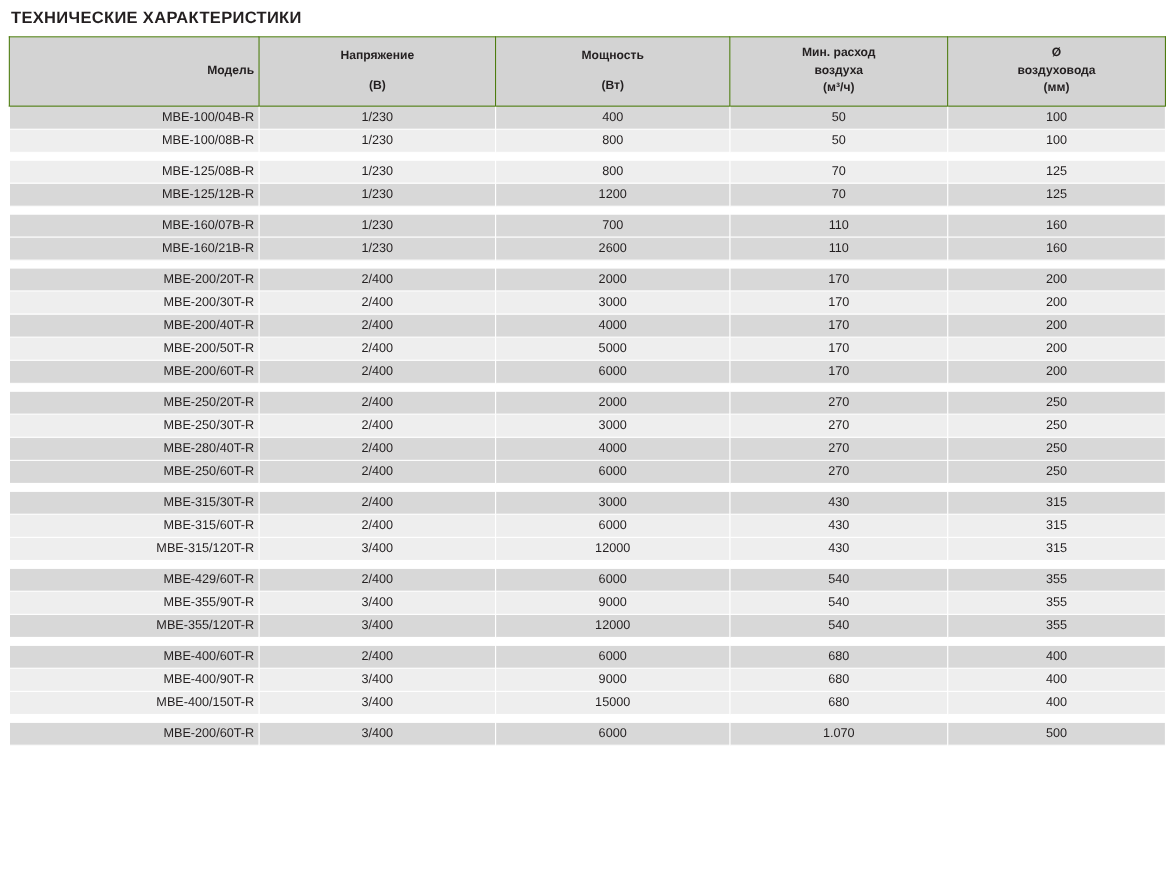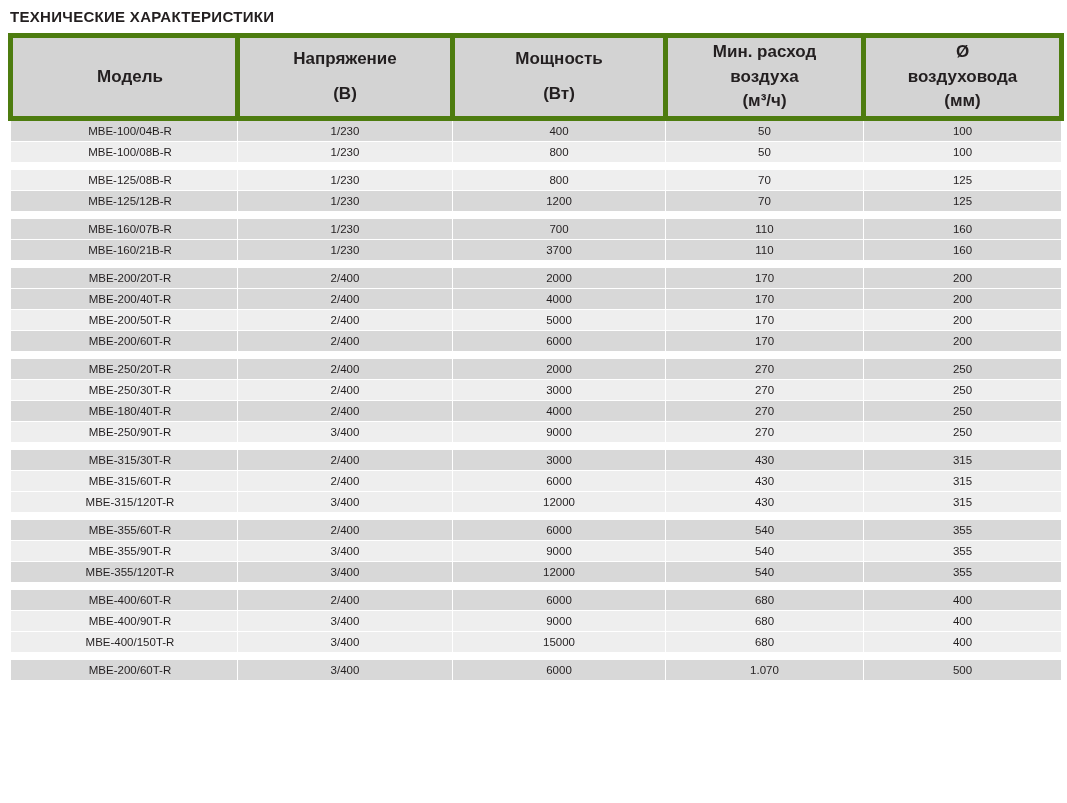--- a/index.html
+++ b/index.html
@@ -32,51 +32,51 @@
     table-layout: fixed;
   }
   table.spec col.c0 { width: 227px; }
   table.spec col.c1 { width: 215px; }
   table.spec col.c2 { width: 213px; }
   table.spec col.c3 { width: 198px; }
   table.spec col.c4 { width: 198px; }
 
   thead th {
     background: #d3d3d3;
-    border: 5px solid #4d7c0f;
-    font-size: 17px;
+    border: 1px solid #4d7c0f;
+    font-size: 11px;
     font-weight: bold;
     color: #231f20;
     text-align: center;
     vertical-align: middle;
     height: 58px;
     padding: 2px 4px;
     line-height: 1.45;
   }
   thead th .hl {
     display: block;
   }
   thead th .hl.gap {
     margin-top: 11px;
   }
   thead th.model-head {
-    text-align: center;
+    text-align: right;
     padding-left: 16px;
   }
   tbody td {
     border: 1px solid #ffffff;
     font-size: 11.5px;
     text-align: center;
     height: 20px;
     padding: 0 4px;
     color: #231f20;
     white-space: nowrap;
   }
   tbody td.model {
-    text-align: center;
+    text-align: right;
     padding-left: 16px;
   }
   tbody tr.shade td {
     background: #d8d8d8;
   }
   tbody tr.light td {
     background: #eeeeee;
   }
   tbody tr.spacer td {
     background: #ffffff;
@@ -163,31 +163,38 @@
         <tr class="shade">
           <td class="model">MBE-160/07B-R</td>
           <td>1/230</td>
           <td>700</td>
           <td>110</td>
           <td>160</td>
         </tr>
         <tr class="shade">
           <td class="model">MBE-160/21B-R</td>
           <td>1/230</td>
-          <td>3700</td>
+          <td>2600</td>
           <td>110</td>
           <td>160</td>
         </tr>
         <tr class="spacer">
           <td colspan="5"></td>
         </tr>
         <tr class="shade">
           <td class="model">MBE-200/20T-R</td>
           <td>2/400</td>
           <td>2000</td>
+          <td>170</td>
+          <td>200</td>
+        </tr>
+        <tr class="light">
+          <td class="model">MBE-200/30T-R</td>
+          <td>2/400</td>
+          <td>3000</td>
           <td>170</td>
           <td>200</td>
         </tr>
         <tr class="shade">
           <td class="model">MBE-200/40T-R</td>
           <td>2/400</td>
           <td>4000</td>
           <td>170</td>
           <td>200</td>
         </tr>
@@ -216,30 +223,30 @@
           <td>250</td>
         </tr>
         <tr class="light">
           <td class="model">MBE-250/30T-R</td>
           <td>2/400</td>
           <td>3000</td>
           <td>270</td>
           <td>250</td>
         </tr>
         <tr class="shade">
-          <td class="model">MBE-180/40T-R</td>
+          <td class="model">MBE-280/40T-R</td>
           <td>2/400</td>
           <td>4000</td>
           <td>270</td>
           <td>250</td>
         </tr>
-        <tr class="light">
-          <td class="model">MBE-250/90T-R</td>
-          <td>3/400</td>
-          <td>9000</td>
+        <tr class="shade">
+          <td class="model">MBE-250/60T-R</td>
+          <td>2/400</td>
+          <td>6000</td>
           <td>270</td>
           <td>250</td>
         </tr>
         <tr class="spacer">
           <td colspan="5"></td>
         </tr>
         <tr class="shade">
           <td class="model">MBE-315/30T-R</td>
           <td>2/400</td>
           <td>3000</td>
@@ -257,21 +264,21 @@
           <td class="model">MBE-315/120T-R</td>
           <td>3/400</td>
           <td>12000</td>
           <td>430</td>
           <td>315</td>
         </tr>
         <tr class="spacer">
           <td colspan="5"></td>
         </tr>
         <tr class="shade">
-          <td class="model">MBE-355/60T-R</td>
+          <td class="model">MBE-429/60T-R</td>
           <td>2/400</td>
           <td>6000</td>
           <td>540</td>
           <td>355</td>
         </tr>
         <tr class="light">
           <td class="model">MBE-355/90T-R</td>
           <td>3/400</td>
           <td>9000</td>
           <td>540</td>

